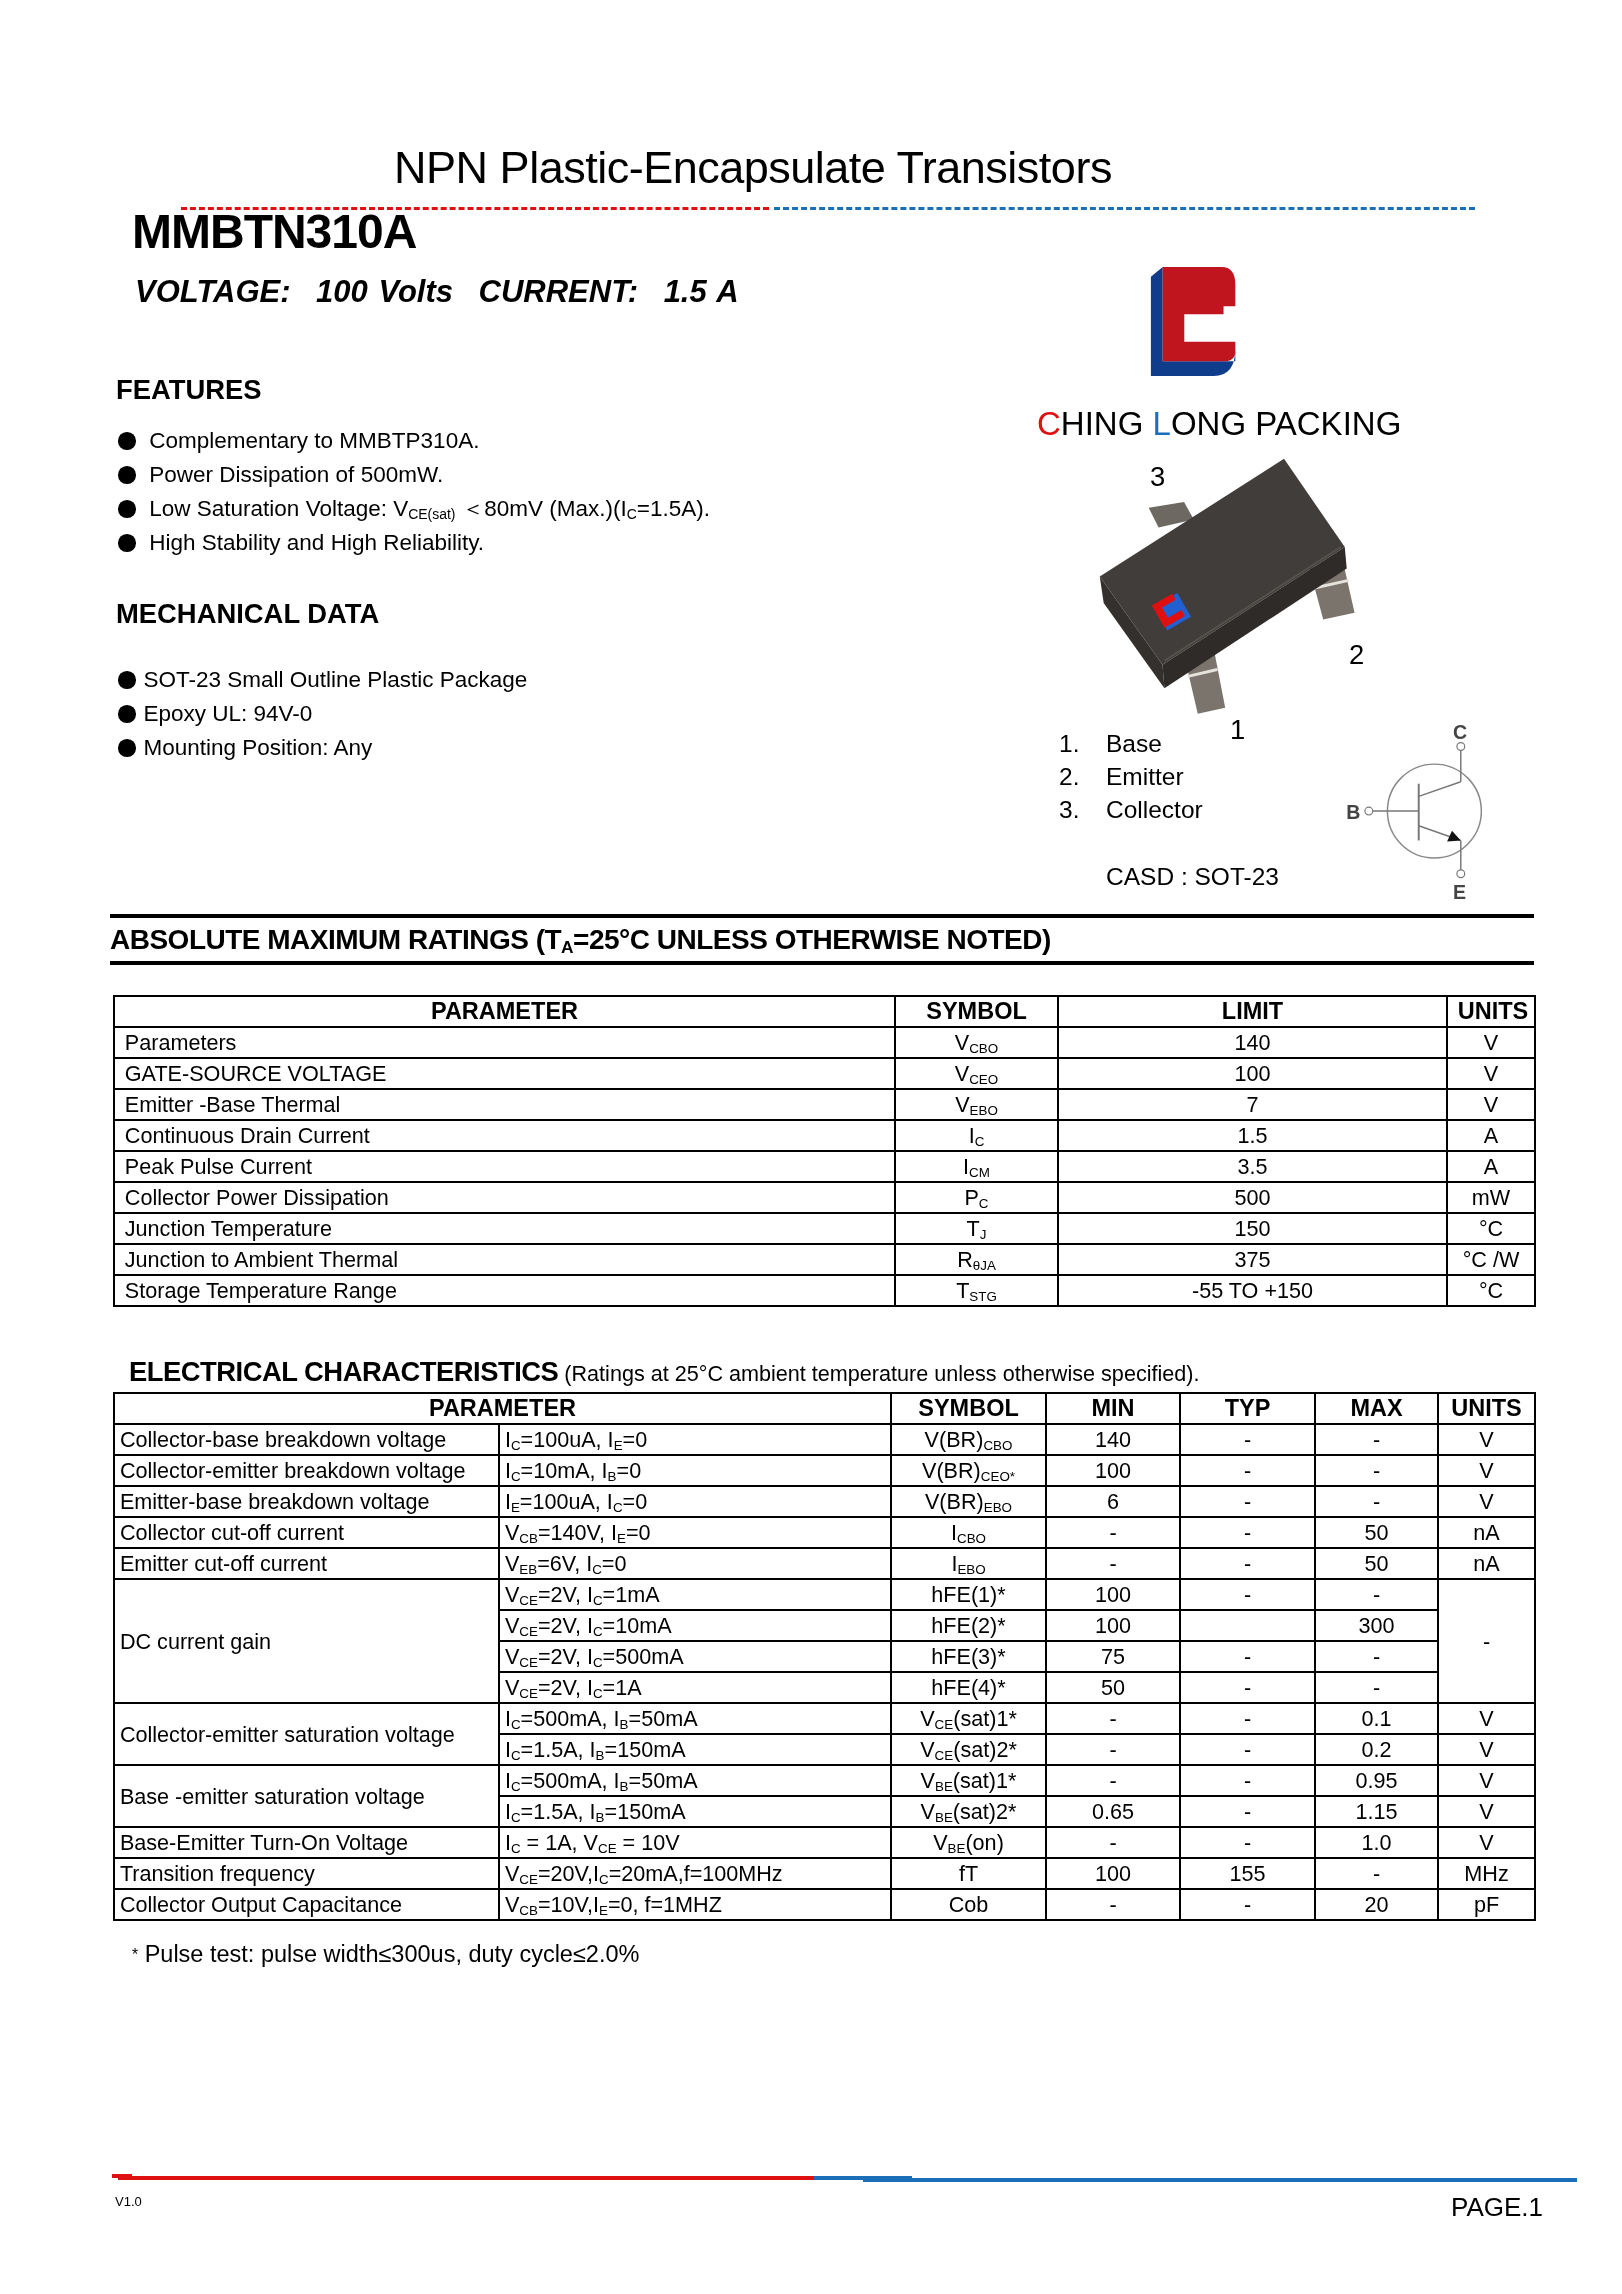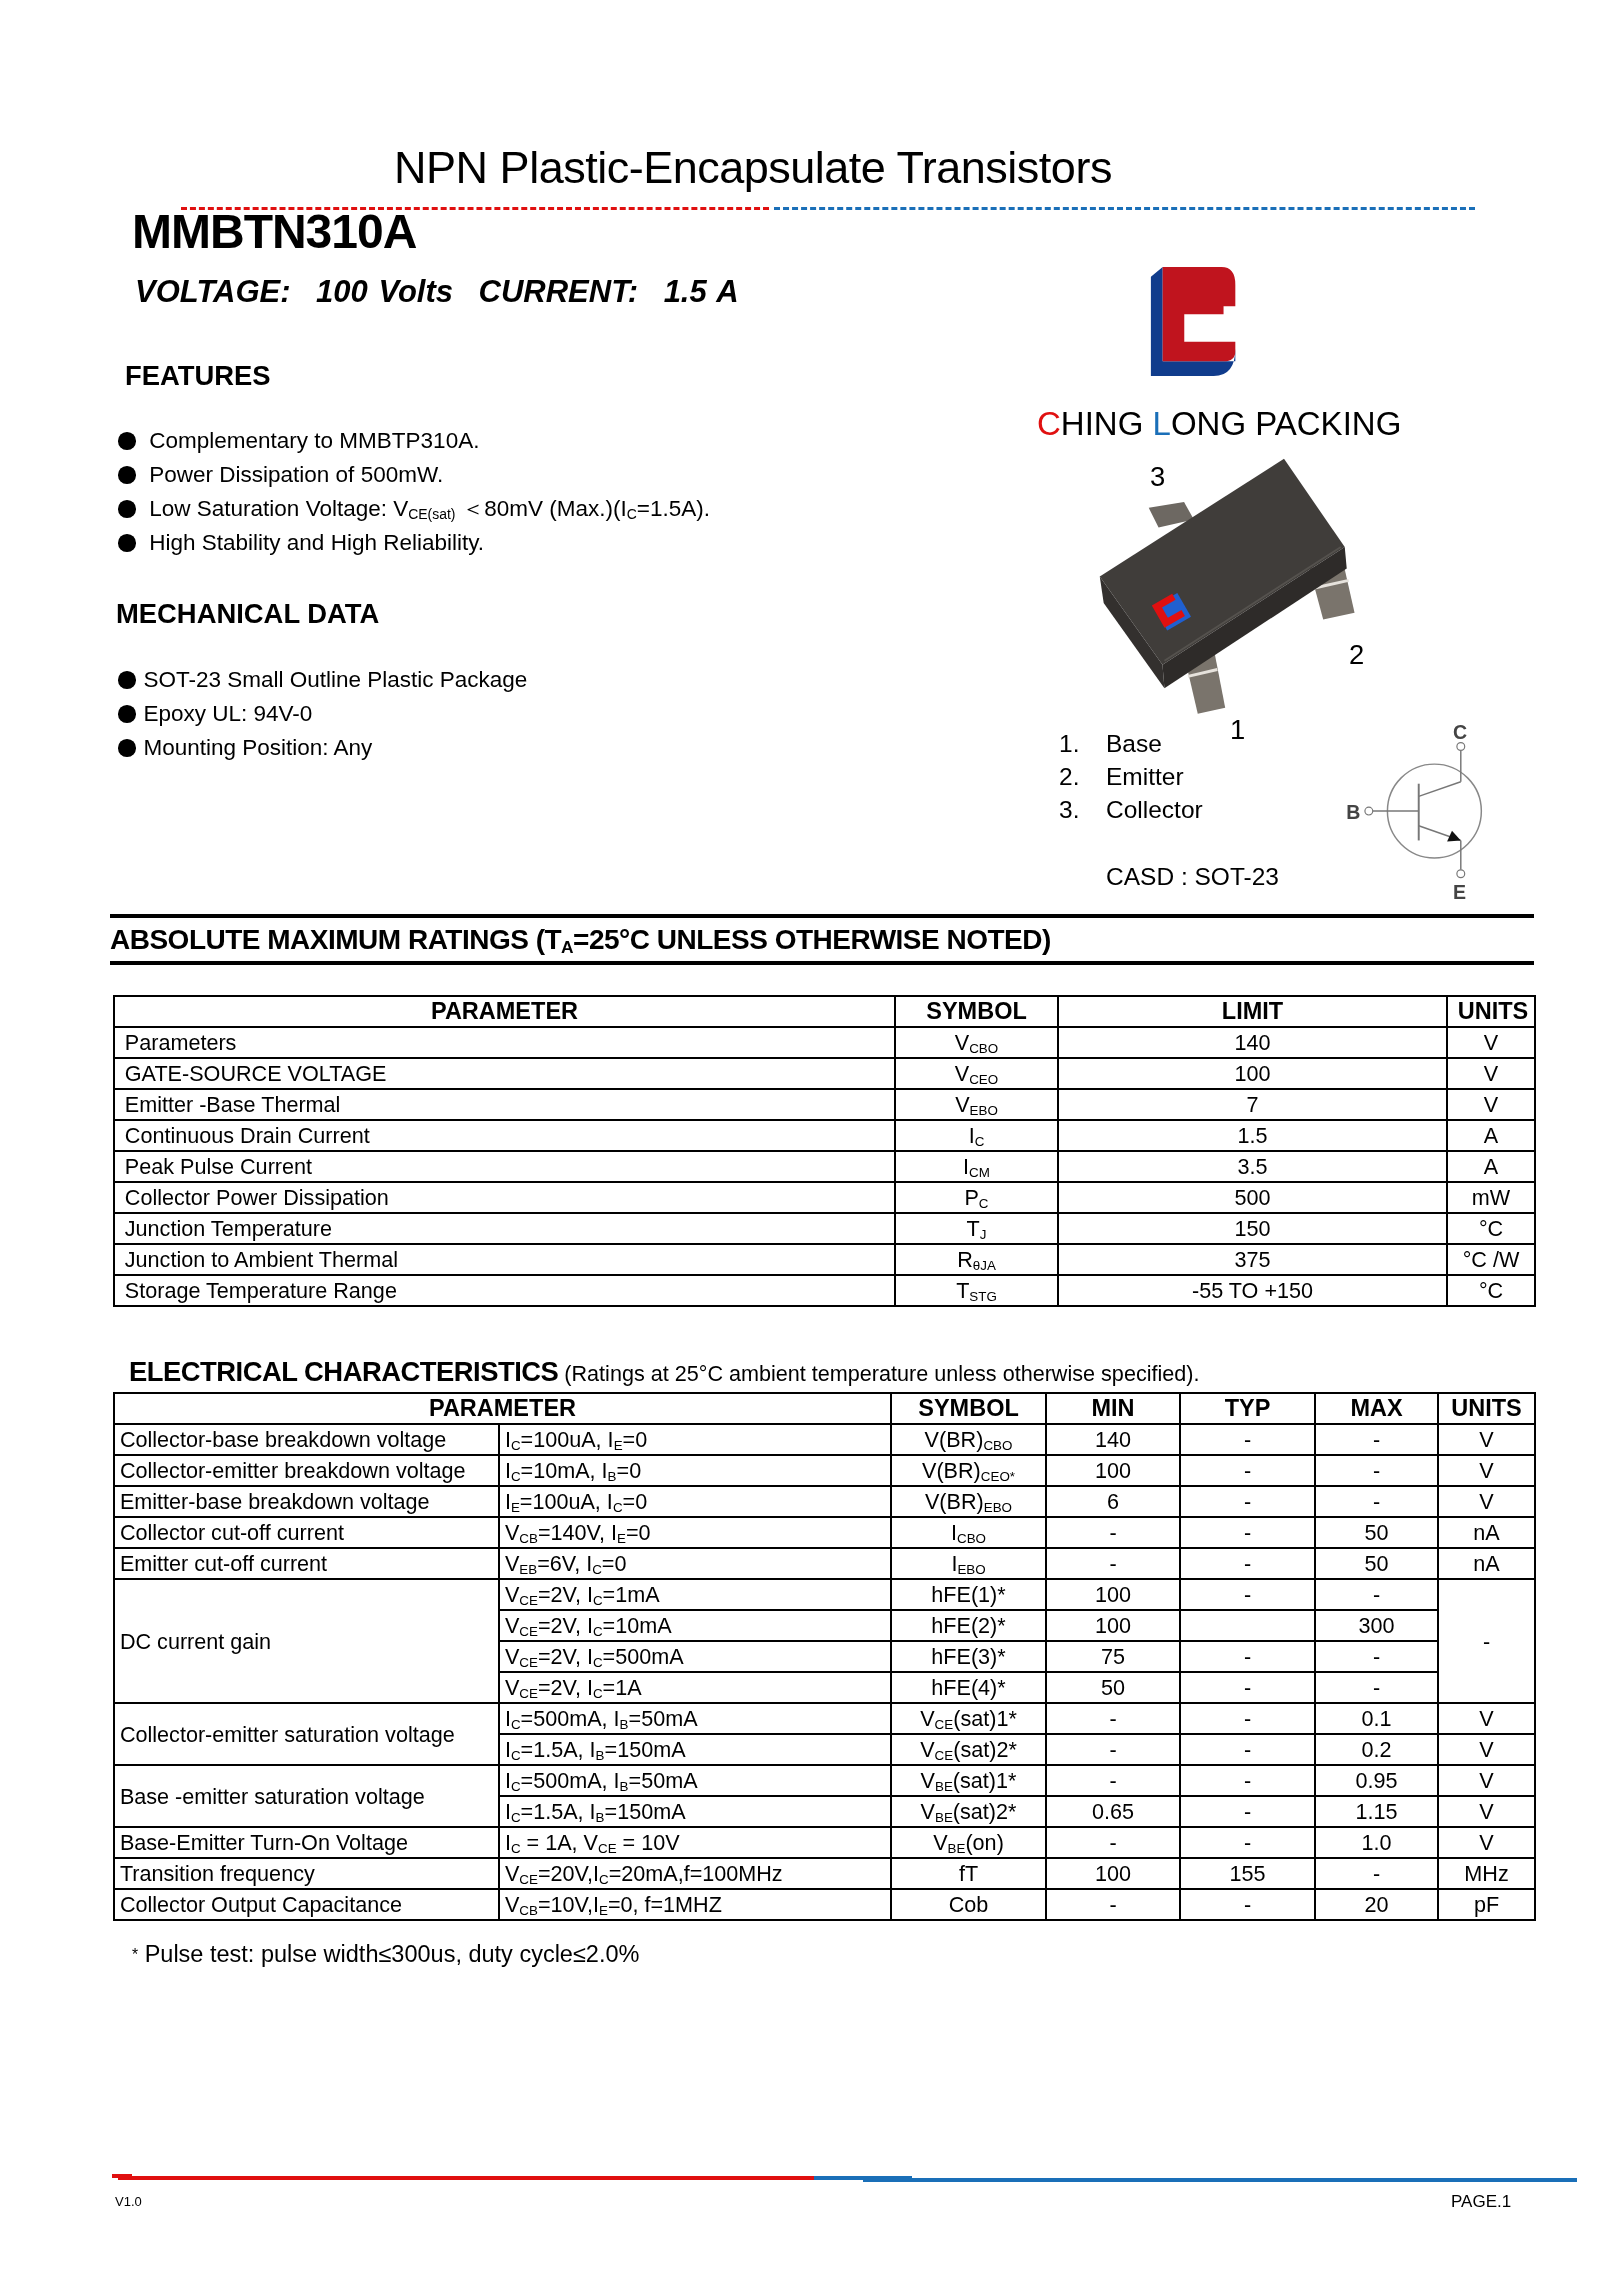--- a/index.html
+++ b/index.html
@@ -12,21 +12,21 @@
                font-size: 45px; letter-spacing: -0.5px; }
   #doc-title span { position: relative; left: 66px; }
   .dash-red { left: 181px; top: 207px; width: 588px; height: 0; border-top: 3.9px dashed #e01010; }
   .dash-blue { left: 774px; top: 207px; width: 701px; height: 0; border-top: 3.9px dashed #1a6fb8; }
 
   #part-number { left: 132px; top: 204px; font-size: 48px; font-weight: bold; letter-spacing: -1px; }
   #ratings-line { left: 135px; top: 274px; font-size: 31px; font-weight: bold; word-spacing: 2px; font-style: italic; }
   #ratings-line .gap { display: inline-block; width: 25.5px; }
 
   .section-head { font-size: 27.4px; font-weight: bold; }
-  #features-head { left: 116px; top: 360px; margin-left: 9px; }
+  #features-head { left: 116px; top: 374px; }
   #mech-head { left: 116px; top: 598px; }
   ul.bullets { position: absolute; list-style: none; margin: 0; padding: 0; font-size: 22.5px; }
   ul.bullets li { height: 34px; line-height: 34px; white-space: nowrap; }
   ul.bullets li .dot { display: inline-block; width: 17.6px; height: 17.6px; border-radius: 50%;
                        background: #000; margin-right: 13.7px; vertical-align: -2px; }
   #features-list { left: 118px; top: 424px; }
   #mech-list { left: 118px; top: 663px; }
   #mech-list li .dot { margin-right: 7.8px; }
 
   
@@ -64,21 +64,21 @@
   #elec-table { left: 113px; top: 1392px; width: 1421px; }
   #elec-table td { padding: 0 4.9px; }
   #elec-table td.p { padding-left: 4.9px; }
 
   #footnote { left: 132px; top: 1941px; font-size: 23.5px; }
   #footnote .star { font-size: 15.7px; vertical-align: 2px; }
 
   .foot-red { top: 2176px; height: 3.9px; background: #e01010; }
   .foot-blue { top: 2179px; height: 3.9px; background: #1a6fb8; }
   #version { left: 115px; top: 2194px; font-size: 13px; }
-  #page-num { left: 1451px; top: 2192px; font-size: 17px; }
+  #page-num { left: 1451px; top: 2192px; font-size: 26px; }
 </style>
 </head>
 <body>
 
 <div id="doc-title" class="abs"><span>NPN Plastic-Encapsulate Transistors</span></div>
 <div class="abs dash-red"></div>
 <div class="abs dash-blue"></div>
 <div id="part-number" class="abs">MMBTN310A</div>
 <div id="ratings-line" class="abs">
   <span>VOLTAGE:</span><span class="gap"></span><span>100 Volts</span><span class="gap"></span><span>CURRENT:</span><span class="gap"></span><span>1.5 A</span>

